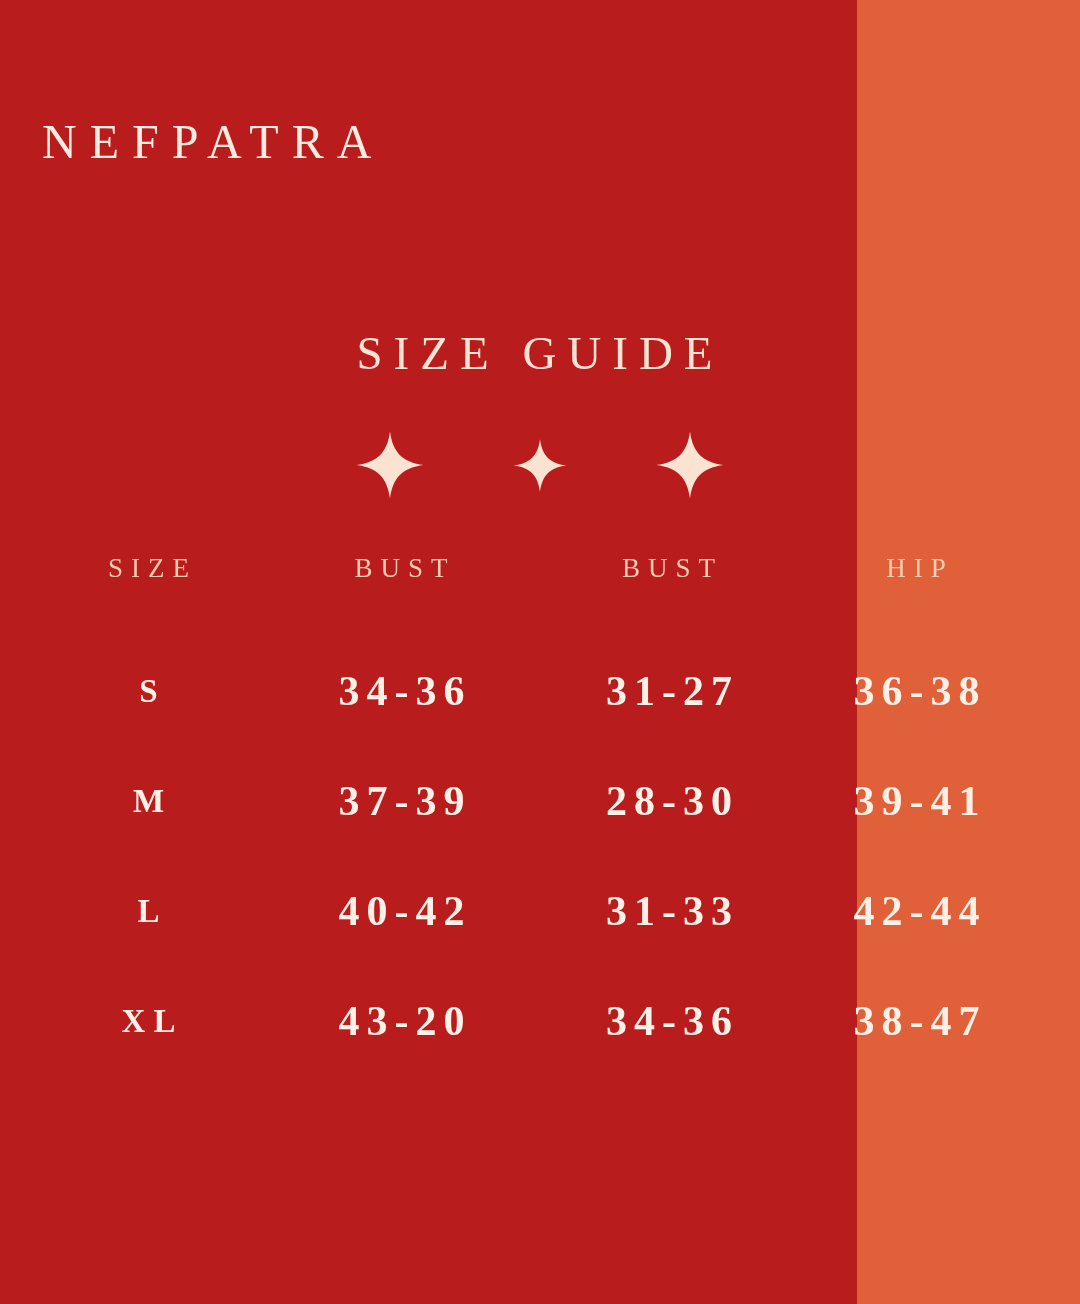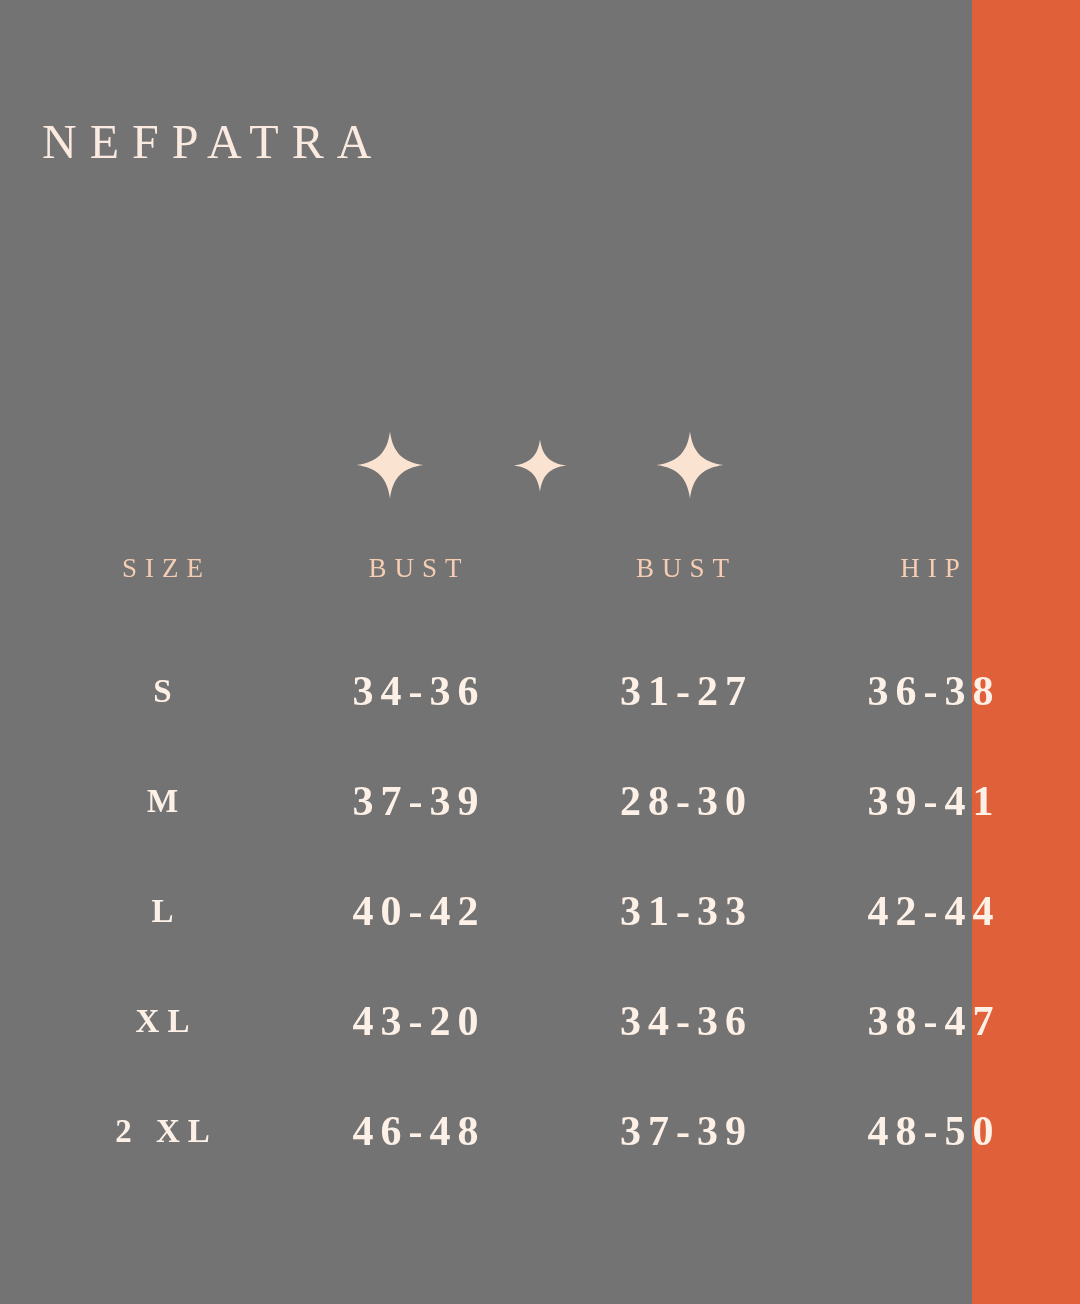--- a/index.html
+++ b/index.html
@@ -8,23 +8,23 @@
   }
   body {
     width: 1080px;
     height: 1304px;
     background: #e0603a;
     font-family: "Liberation Serif", serif;
     overflow: hidden;
   }
   .page {
     position: relative;
-    width: 972px;
+    width: 857px;
     height: 1304px;
-    background: #737373;
+    background: #b91c1c;
     box-sizing: border-box;
   }
   .brand {
     position: absolute;
     left: 42px;
     top: 118px;
     font-family: "Liberation Serif", serif;
     font-size: 48px;
     letter-spacing: 13px;
     color: #fbeadf;
@@ -57,21 +57,21 @@
   }
   .sparkle {
     display: block;
   }
   .sparkle.small {
     transform: scale(0.78);
   }
   table.size-table {
     position: absolute;
     top: 552px;
-    left: 49px;
+    left: 35px;
     width: 1000px;
     border-collapse: collapse;
     table-layout: fixed;
   }
   table.size-table th {
     font-family: "Liberation Serif", serif;
     font-weight: 400;
     font-size: 27px;
     letter-spacing: 8px;
     color: #f6cdb3;
@@ -97,20 +97,21 @@
   col.c3 { width: 265px; }
   col.c4 { width: 230px; }
 </style>
 </head>
 <body>
 
 <div class="page">
 
   <div class="brand">NEFPATRA</div>
 
+  <div class="title">SIZE GUIDE</div>
 
   <div class="sparkle-row">
     <span class="sparkle">
       <svg width="70" height="70" viewBox="0 0 100 100" aria-hidden="true">
         <path d="M50 2 C54 32 68 46 98 50 C68 54 54 68 50 98 C46 68 32 54 2 50 C32 46 46 32 50 2 Z" fill="#fbe3d2"></path>
       </svg>
     </span>
     <span class="sparkle small">
       <svg width="70" height="70" viewBox="0 0 100 100" aria-hidden="true">
         <path d="M50 2 C54 32 68 46 98 50 C68 54 54 68 50 98 C46 68 32 54 2 50 C32 46 46 32 50 2 Z" fill="#fbe3d2"></path>
@@ -156,22 +157,16 @@
         <td>40-42</td>
         <td>31-33</td>
         <td>42-44</td>
       </tr>
       <tr>
         <td class="size-col">XL</td>
         <td>43-20</td>
         <td>34-36</td>
         <td>38-47</td>
       </tr>
-      <tr>
-        <td class="size-col">2 XL</td>
-        <td>46-48</td>
-        <td>37-39</td>
-        <td>48-50</td>
-      </tr>
     </tbody>
   </table>
 
 </div>
 
 </body></html>

